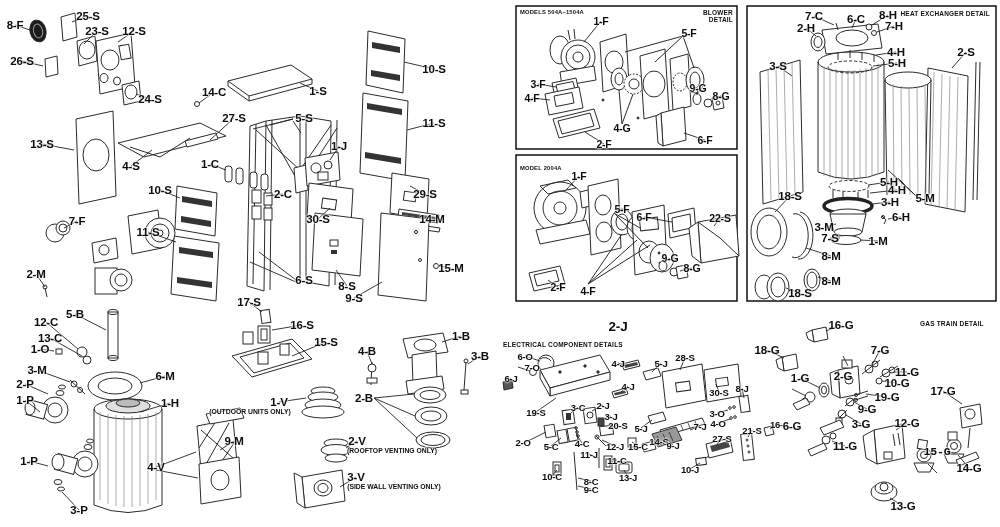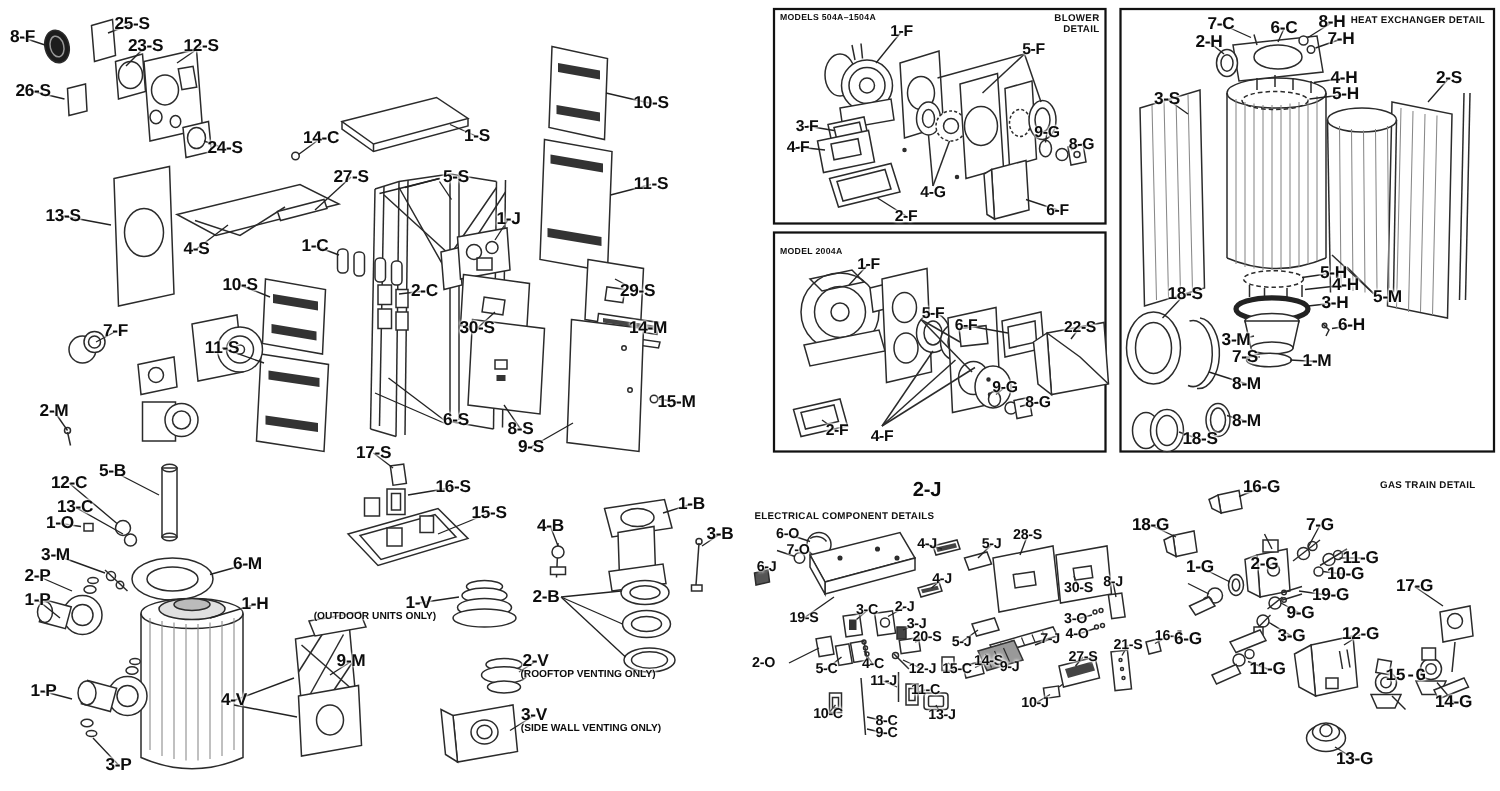--- a/index.html
+++ b/index.html
@@ -716,21 +716,21 @@
       <div class="lbl s" style="left: 628px; top: 386px;">4-J</div>
       <div class="lbl s" style="left: 719px; top: 392px;">30-S</div>
       <div class="lbl s" style="left: 742px; top: 388px;">8-J</div>
       <div class="lbl s" style="left: 578px; top: 407px;">3-C</div>
       <div class="lbl s" style="left: 603px; top: 405px;">2-J</div>
       <div class="lbl s" style="left: 611px; top: 416px;">3-J</div>
       <div class="lbl s" style="left: 618px; top: 425px;">20-S</div>
       <div class="lbl s" style="left: 641px; top: 428px;">5-J</div>
       <div class="lbl s" style="left: 717px; top: 413px; text-align: right;">3-O</div>
       <div class="lbl s" style="left: 718px; top: 423px;">4-O</div>
-      <div class="lbl s" style="left: 509px; top: 442px;">2-O</div>
+      <div class="lbl s" style="left: 523px; top: 442px;">2-O</div>
       <div class="lbl s" style="left: 551px; top: 446px;">5-C</div>
       <div class="lbl s" style="left: 582px; top: 443px;">4-C</div>
       <div class="lbl s" style="left: 615px; top: 446px;">12-J</div>
       <div class="lbl s" style="left: 638px; top: 446px;">15-C</div>
       <div class="lbl s" style="left: 659px; top: 441px;">14-S</div>
       <div class="lbl s" style="left: 673px; top: 445px;">9-J</div>
       <div class="lbl s" style="left: 700px; top: 426px;">7-J</div>
       <div class="lbl s" style="left: 722px; top: 438px;">27-S</div>
       <div class="lbl s" style="left: 589px; top: 454px;">11-J</div>
       <div class="lbl s" style="left: 617px; top: 460px;">11-C</div>

